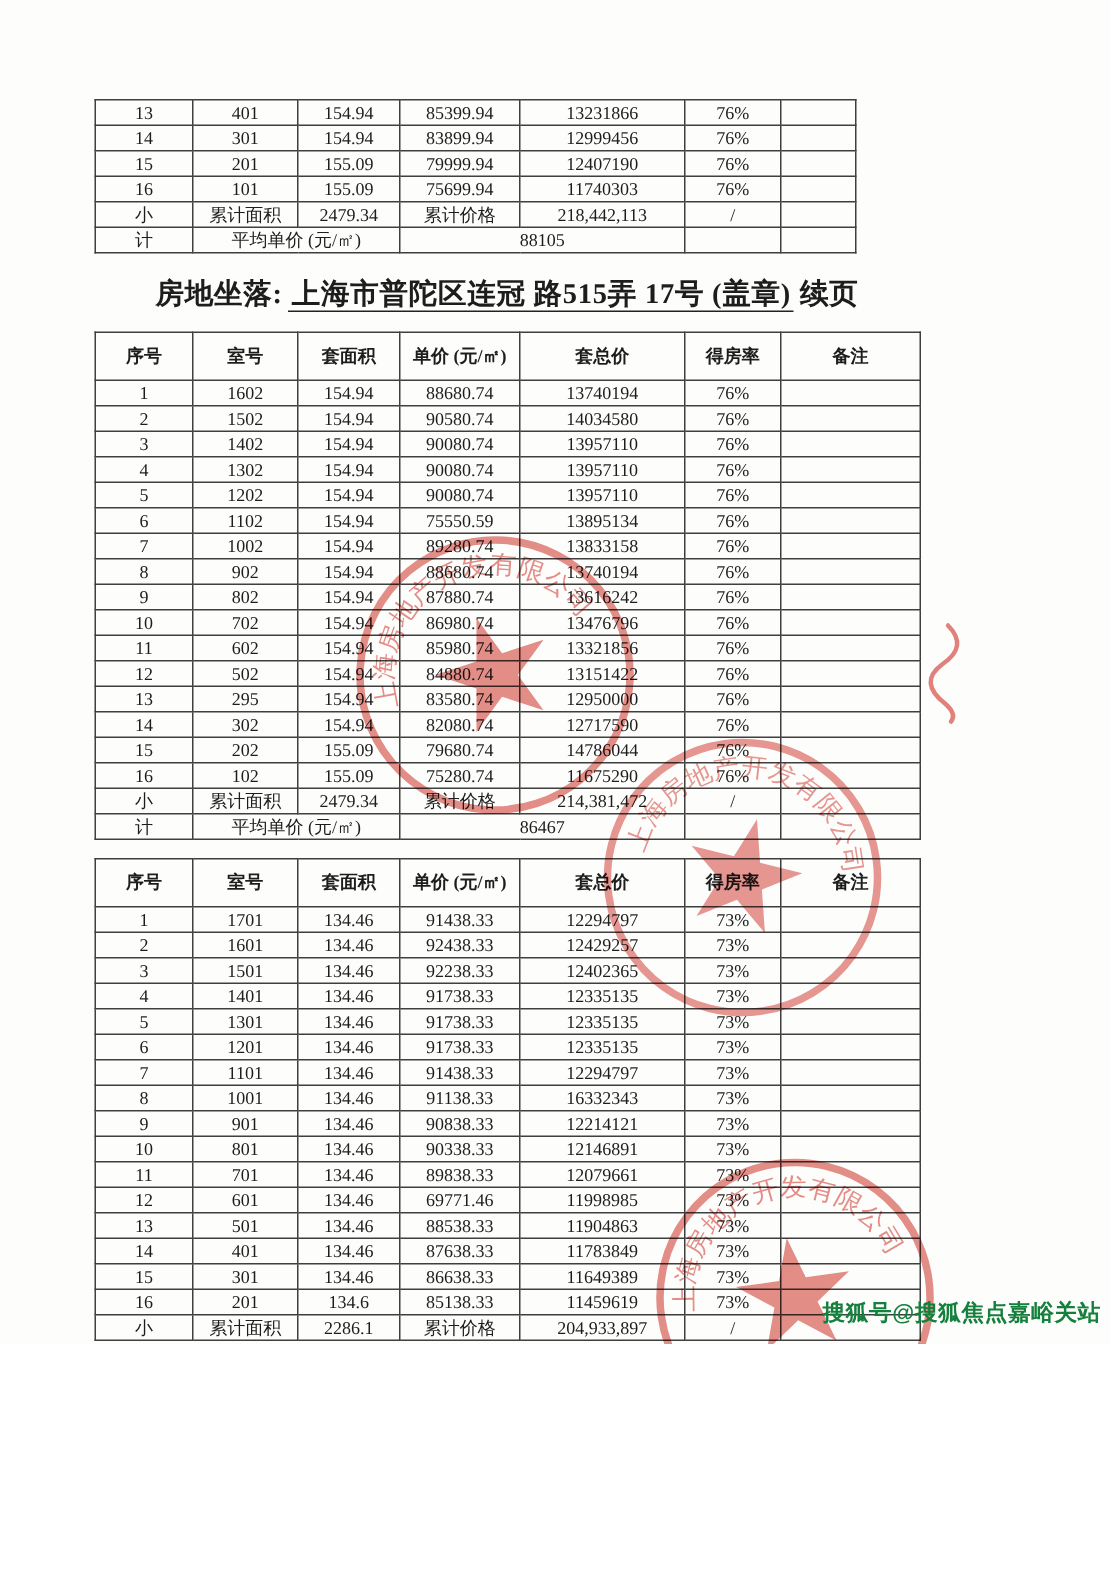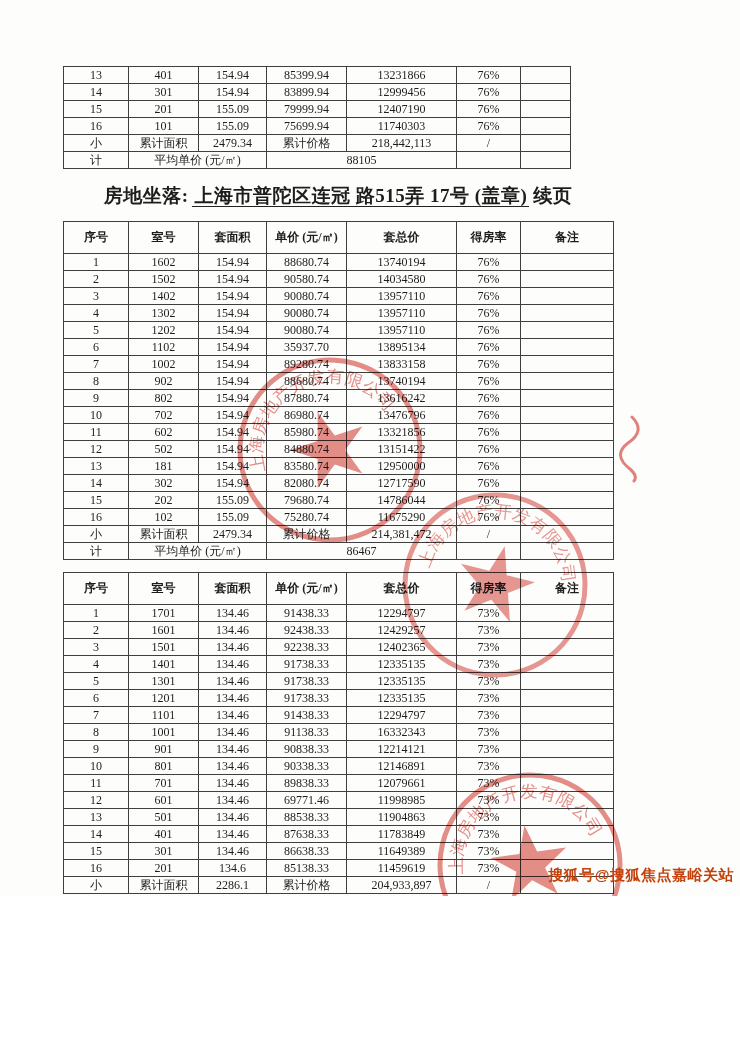--- a/index.html
+++ b/index.html
@@ -25,21 +25,21 @@
   .cap3 { margin-top:17px; }
   .caption .addr { border-bottom:1.5px solid #222; padding:0 2px; }
   .caption span { margin:0 2px; }
   .stamp { position:absolute; mix-blend-mode:multiply; opacity:0.55; pointer-events:none; }
   .stamp-a { left:228px; top:348px; transform:rotate(-18deg); }
   .stamp-b { left:393px; top:483px; transform:rotate(14deg); opacity:0.5; }
   .stamp-c { left:428px; top:763px; transform:rotate(-8deg); }
   .scribble { position:absolute; left:602px; top:413px; opacity:0.6; pointer-events:none; }
   .watermark {
     position:absolute; right:6px; bottom:11px; font-size:15px; font-weight:bold;
-    color:#c2410c; font-family:"Liberation Sans","DejaVu Sans",sans-serif;
+    color:#15803d; font-family:"Liberation Sans","DejaVu Sans",sans-serif;
     letter-spacing:0.5px;
   }
 </style>
 </head>
 <body>
 
 <div class="page">
 
   <table class="tbl t-prev">
     <colgroup>
@@ -177,21 +177,21 @@
           <td>154.94</td>
           <td>90080.74</td>
           <td>13957110</td>
           <td>76%</td>
           <td></td>
         </tr>
         <tr>
           <td>6</td>
           <td>1102</td>
           <td>154.94</td>
-          <td>35937.70</td>
+          <td>75550.59</td>
           <td>13895134</td>
           <td>76%</td>
           <td></td>
         </tr>
         <tr>
           <td>7</td>
           <td>1002</td>
           <td>154.94</td>
           <td>89280.74</td>
           <td>13833158</td>
@@ -238,21 +238,21 @@
           <td>12</td>
           <td>502</td>
           <td>154.94</td>
           <td>84880.74</td>
           <td>13151422</td>
           <td>76%</td>
           <td></td>
         </tr>
         <tr>
           <td>13</td>
-          <td>181</td>
+          <td>295</td>
           <td>154.94</td>
           <td>83580.74</td>
           <td>12950000</td>
           <td>76%</td>
           <td></td>
         </tr>
         <tr>
           <td>14</td>
           <td>302</td>
           <td>154.94</td>

